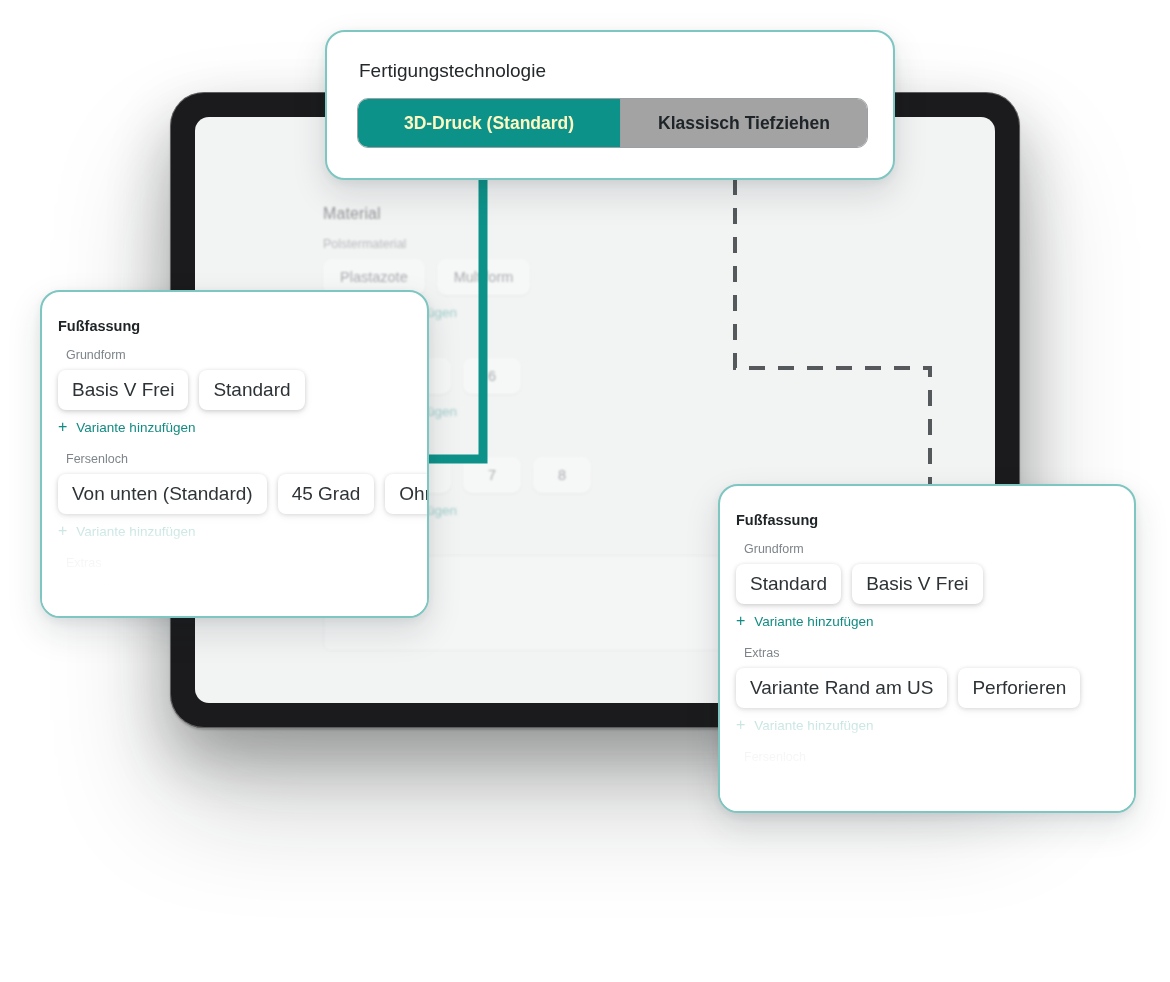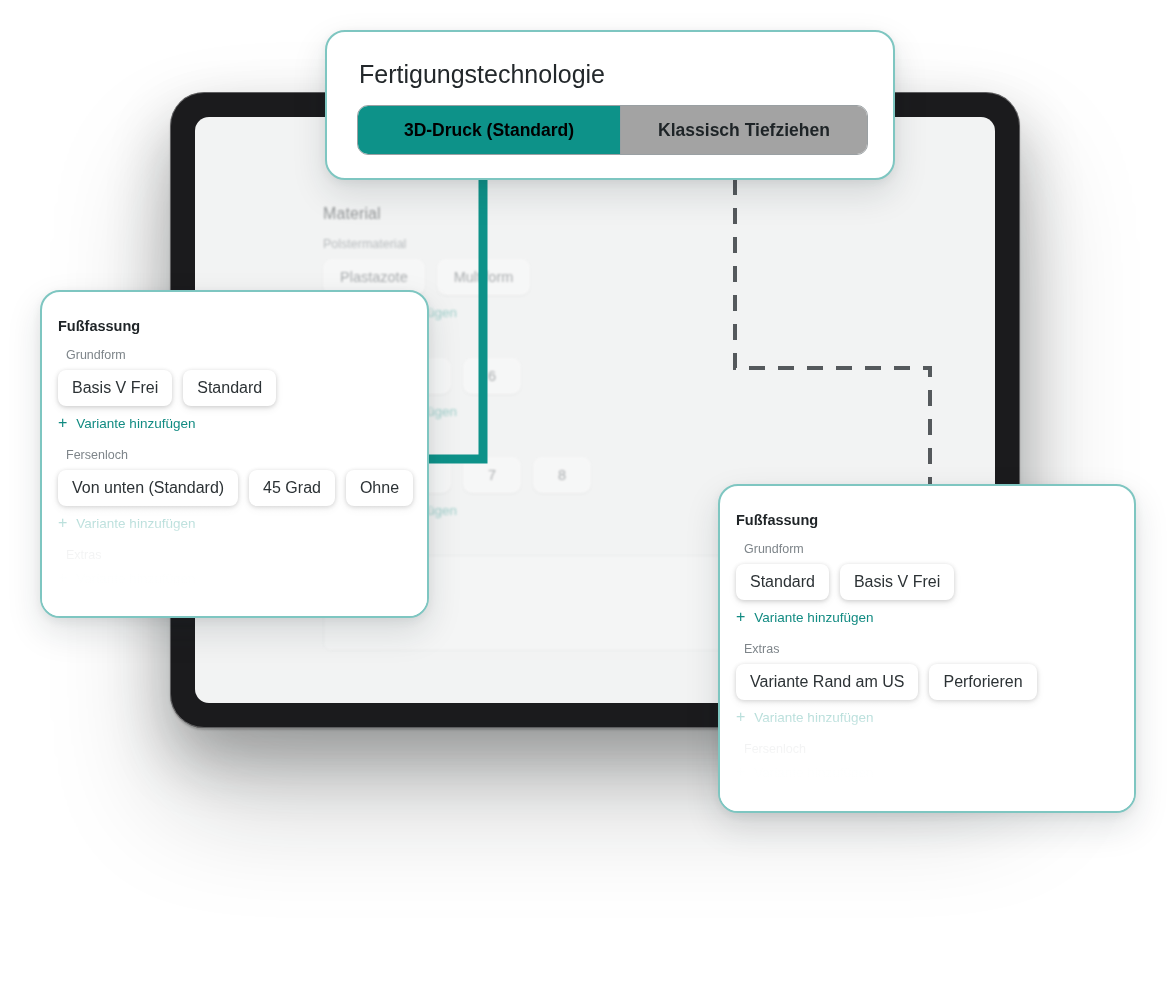--- a/index.html
+++ b/index.html
@@ -146,21 +146,21 @@
     top: 484px;
     width: 414px;
     height: 325px;
     border: 2.5px solid #7ec6c1;
     box-shadow: 0 14px 34px rgba(25,40,45,0.13), 0 3px 10px rgba(25,40,45,0.07);
   }
 
   
   .ct-inner { padding: 28px 30px 0 30px; }
   .ct-title {
-    font-size: 25px;
+    font-size: 19px;
     color: #23282b;
     margin: 0 0 16px 2px;
   }
   .tabset {
     display: flex;
     border: 1px solid #9aa0a3;
     border-radius: 11px;
     overflow: hidden;
     width: 509px;
     height: 48px;
@@ -173,21 +173,21 @@
     font-size: 17.5px;
     font-weight: bold;
     color: #1e2427;
     background: #a3a3a3;
     height: 100%;
   }
   .tab.t0 { width: 262px; }
   .tab.t1 { width: 246px; border-left: 1px solid #9aa0a3; }
   .tab.active {
     background: #0d9289;
-    color: #000000;
+    color: #fef9c3;
     border-left: none;
   }
 
   
   .cbody { padding: 26px 28px 0 16px; position: relative; }
   .card-title {
     font-size: 14.5px;
     font-weight: bold;
     color: #1f2427;
     margin: 0 0 14px 0;
@@ -200,21 +200,21 @@
   .chip-row {
     display: flex;
     gap: 11px;
     margin-bottom: 9px;
     flex-wrap: nowrap;
   }
   .chip {
     background: #ffffff;
     border-radius: 8px;
     padding: 9px 14px;
-    font-size: 16px;
+    font-size: 19px;
     color: #2c3235;
     box-shadow: 0 1px 4px rgba(0,0,0,0.16), 0 3px 9px rgba(0,0,0,0.07);
     white-space: nowrap;
   }
   .addlink {
     display: flex;
     align-items: center;
     font-size: 13.5px;
     color: #128b82;
     margin: 7px 0 17px 0;

